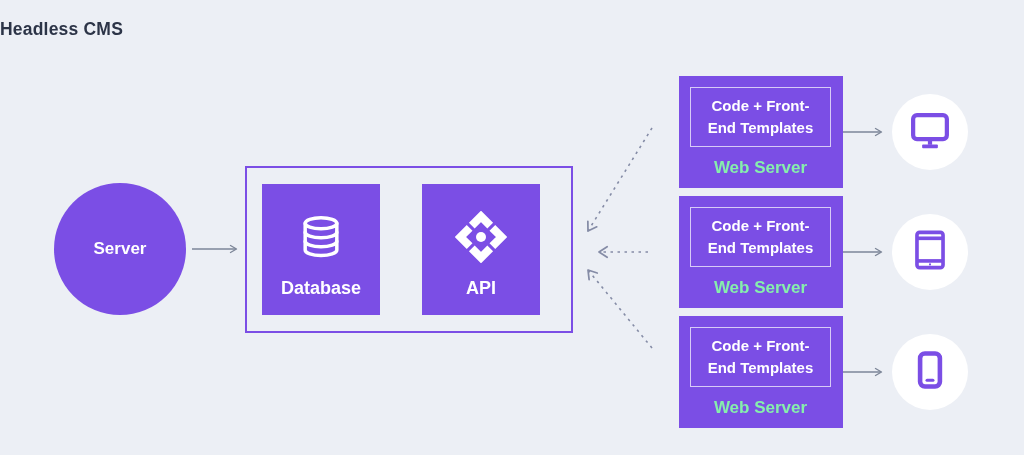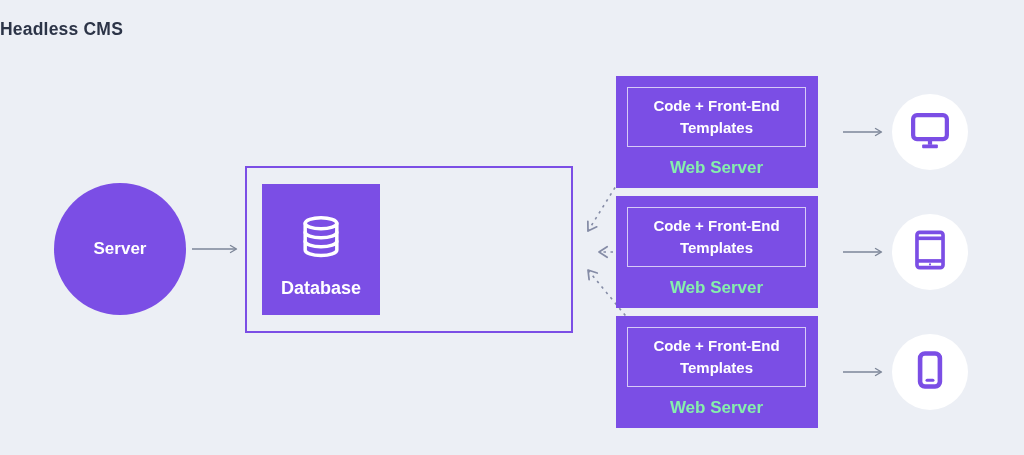--- a/index.html
+++ b/index.html
@@ -40,22 +40,22 @@
     display:flex;flex-direction:column;align-items:center;
     box-sizing:border-box;
   }
   .square.db{left:262px;}
   .square.api{left:422px;}
   .sq-icon{height:52px;margin-top:27px;display:flex;align-items:center;justify-content:center;}
   .sq-label{margin-top:15px;color:#fff;font-size:18px;font-weight:bold;}
 
   
   .web-box{
-    position:absolute;left:616px;
-    width:202px;height:112px;
+    position:absolute;left:679px;
+    width:164px;height:112px;
     background:#7B4EE5;
     box-sizing:border-box;
     padding:11px 12px 0 11px;
     display:flex;flex-direction:column;
   }
   .web-box.b1{top:76px;} .web-box.b2{top:196px;} .web-box.b3{top:316px;}
   .tpl-box{
     height:60px;box-sizing:border-box;
     border:1px solid rgba(255,255,255,0.7);
     display:flex;align-items:center;justify-content:center;
@@ -116,20 +116,32 @@
       <svg viewBox="0 0 24 25" width="48" height="46" fill="none" stroke="#FFFFFF" stroke-width="1.9" stroke-linecap="round">
         <ellipse cx="12" cy="5" rx="8.6" ry="3"></ellipse>
         <path d="M3.4 5 v14.6 c0 1.65 3.85 3 8.6 3 s8.6 -1.35 8.6 -3 V5"></path>
         <path d="M20.6 9.9 c0 1.65 -3.85 3 -8.6 3 s-8.6 -1.35 -8.6 -3"></path>
         <path d="M20.6 14.8 c0 1.65 -3.85 3 -8.6 3 s-8.6 -1.35 -8.6 -3"></path>
       </svg>
     </div>
     <div class="sq-label">Database</div>
   </div>
 
+  <div class="square api">
+    <div class="sq-icon">
+      <svg viewBox="0 0 48 48" width="52" height="52" fill="none" stroke="#FFFFFF" stroke-width="7.5" stroke-linecap="butt" stroke-linejoin="miter">
+        <path d="M15.5 13.5 L24 5 L32.5 13.5"></path>
+        <path d="M13.5 15.5 L5 24 L13.5 32.5"></path>
+        <path d="M34.5 15.5 L43 24 L34.5 32.5"></path>
+        <path d="M15.5 34.5 L24 43 L32.5 34.5"></path>
+        <circle cx="24" cy="24" r="4.6" fill="#FFFFFF" stroke="none"></circle>
+      </svg>
+    </div>
+    <div class="sq-label">API</div>
+  </div>
 
   <div class="web-box b1">
     <div class="tpl-box">Code + Front-End Templates</div>
     <div class="srv-label">Web Server</div>
   </div>
 
   <div class="web-box b2">
     <div class="tpl-box">Code + Front-End Templates</div>
     <div class="srv-label">Web Server</div>
   </div>

